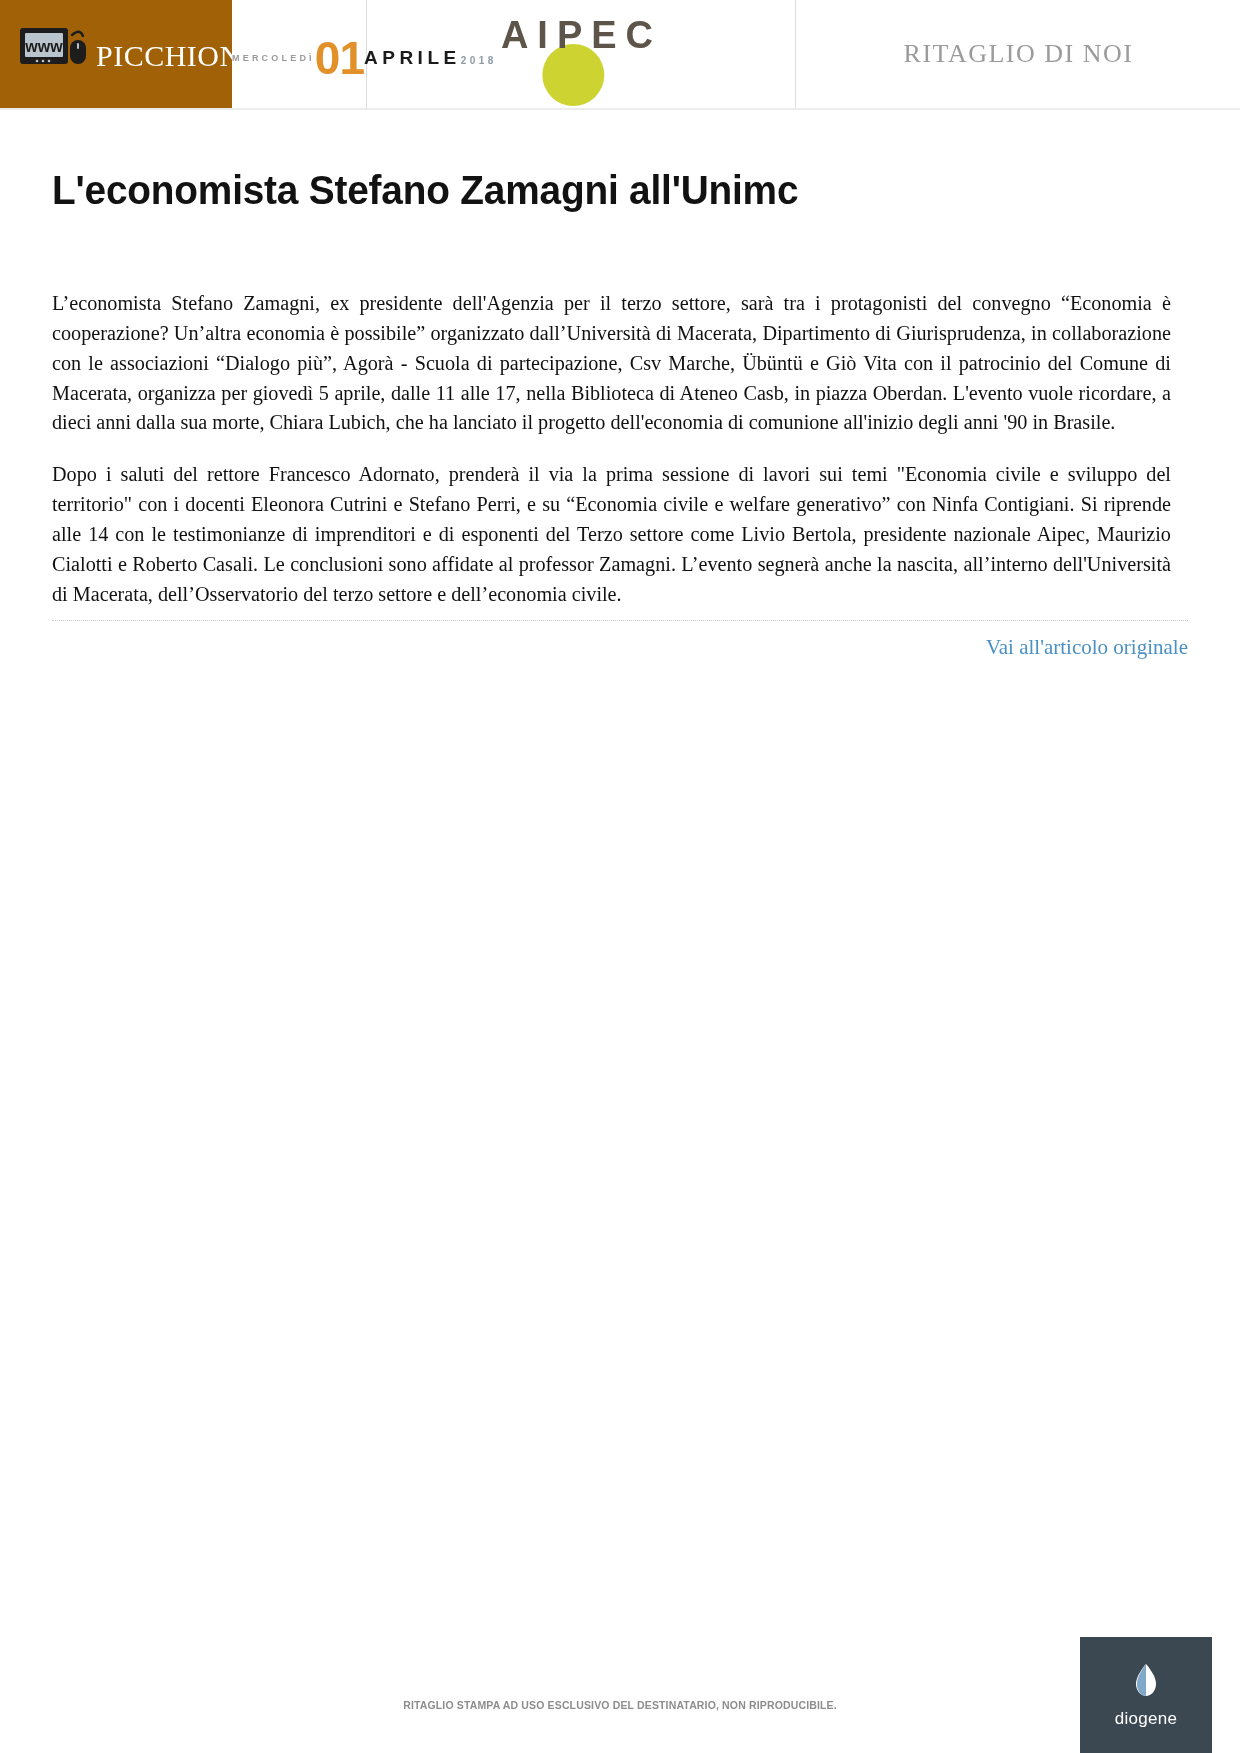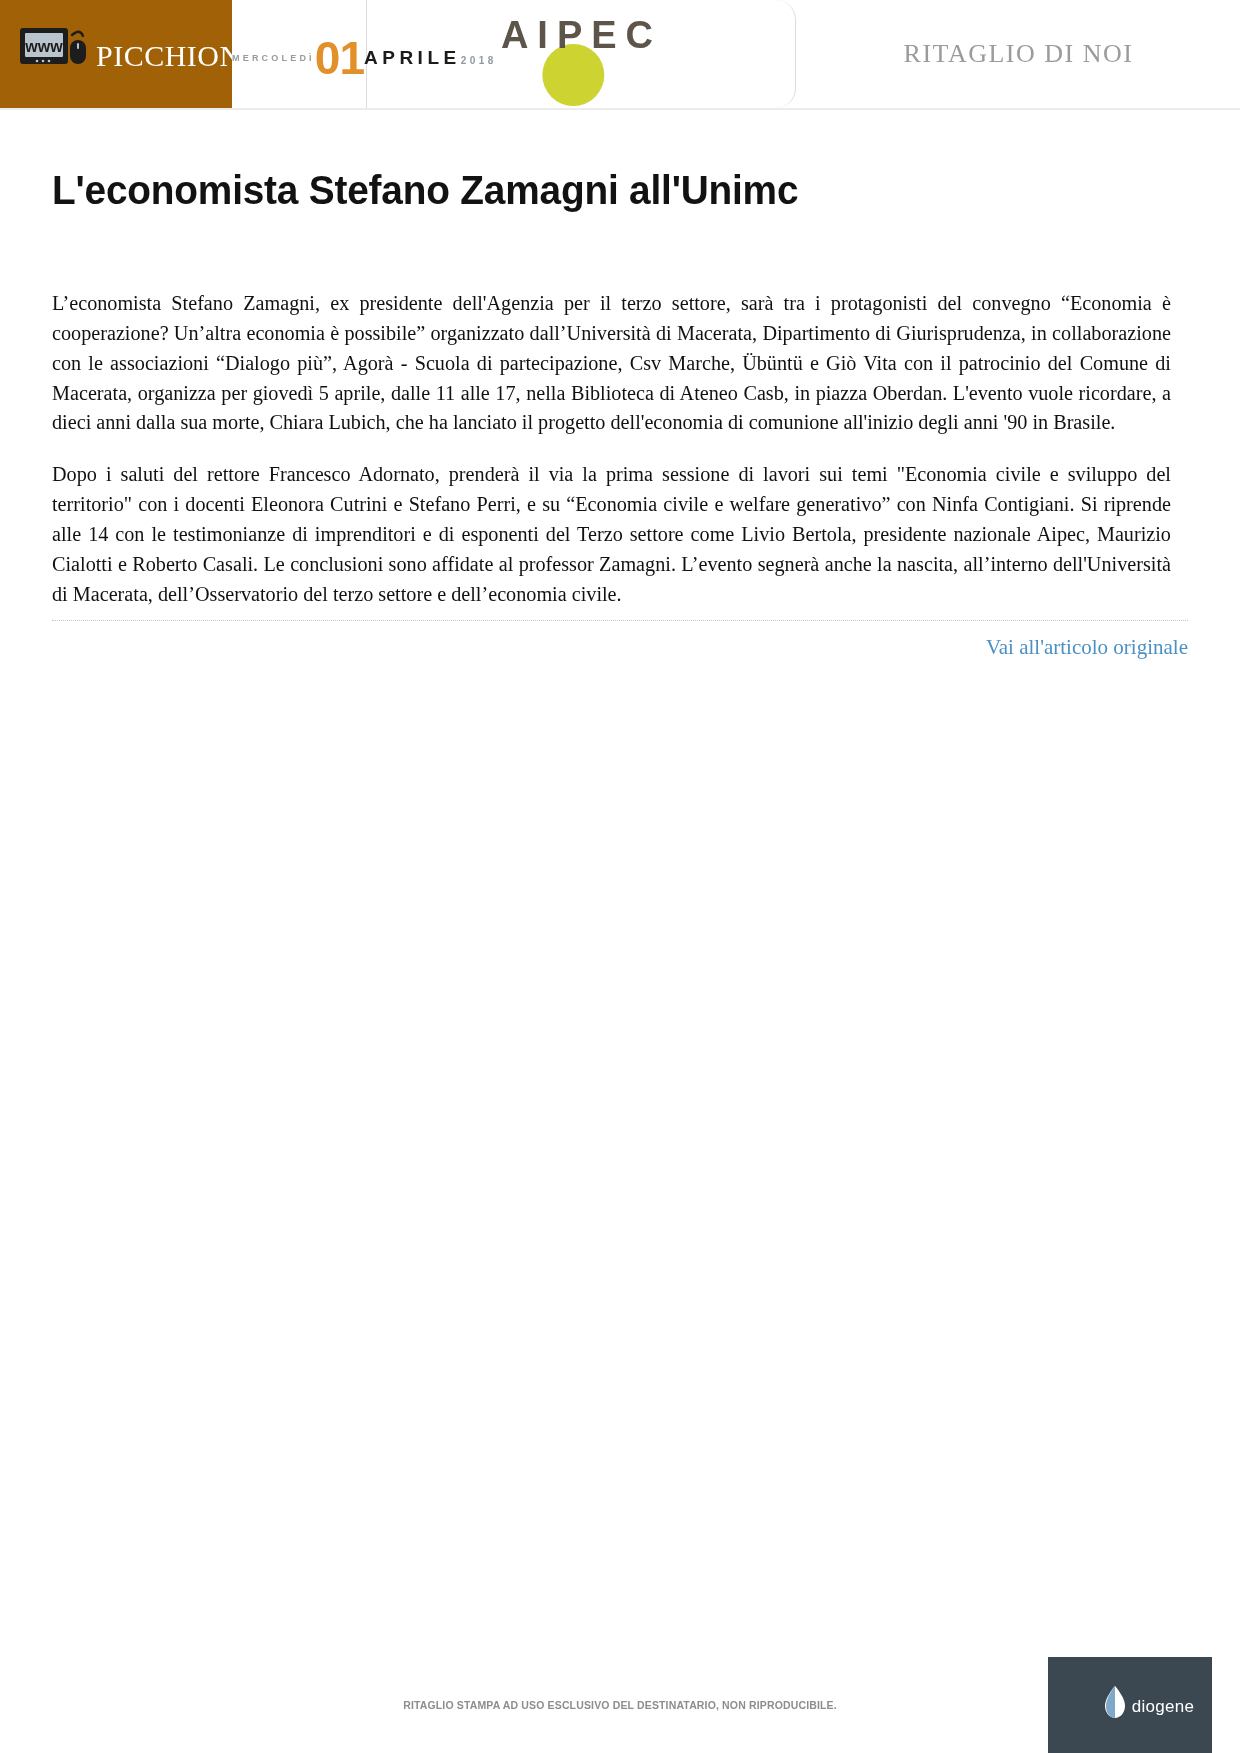--- a/index.html
+++ b/index.html
@@ -87,21 +87,20 @@
     margin-top:6px;
   }
 
   
   .logo-cell{
     position:absolute;left:368px;top:0;
     width:428px;height:108px;
     border-right:1px solid #dddddd;
     display:flex;align-items:flex-start;justify-content:center;
     box-sizing:border-box;
-    border-radius:20px;
   }
   .aipec-wrap{
     position:relative;
     width:200px;height:108px;
     margin-top:16px;
   }
   .aipec-text{
     position:relative;z-index:2;
     text-align:center;
     font-family:"Liberation Sans", sans-serif;
@@ -196,24 +195,24 @@
     font-family:"Liberation Sans", sans-serif;
     font-size:10.5px;
     font-weight:700;
     letter-spacing:0.15px;
     color:#8d8d8d;
     text-transform:uppercase;
   }
   .diogene-box{
     position:absolute;
     right:28px;bottom:0;
-    width:132px;height:96px;
+    width:132px;height:116px;
     background:#3b4852;
-    display:flex;
-    align-items:center;justify-content:center;padding-left:32px;
+    display:flex;flex-direction:column;
+    align-items:center;justify-content:center;
   }
   .diogene-lamp{display:block;}
   .diogene-name{
     font-family:"Liberation Sans", sans-serif;
     font-size:17px;
     color:#ffffff;
     letter-spacing:0.3px;
     margin-top:4px;
   }
 </style>

